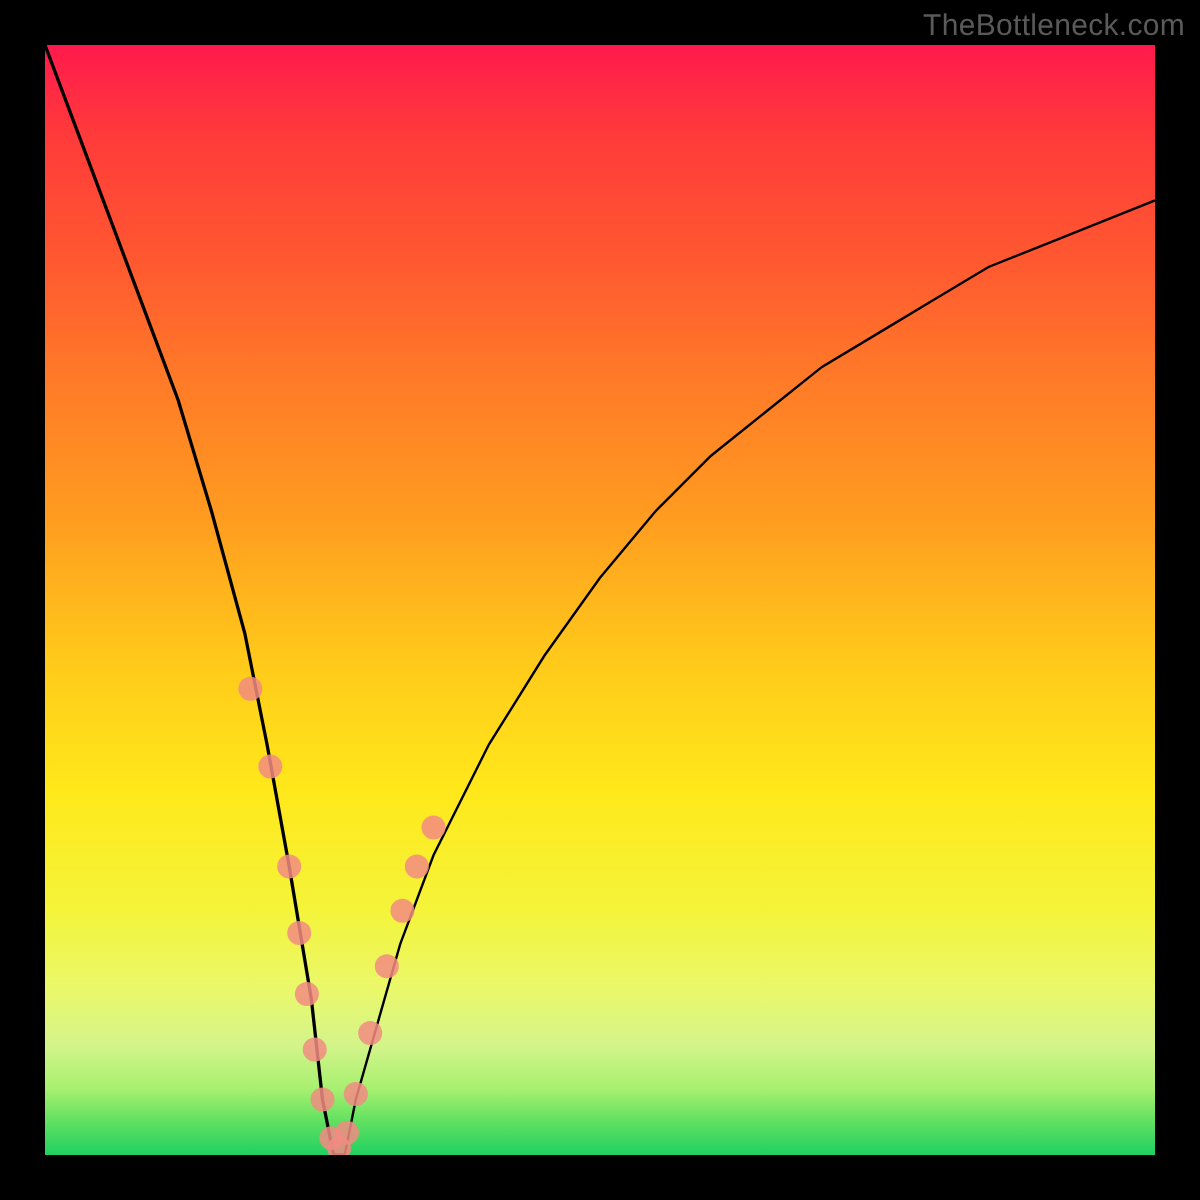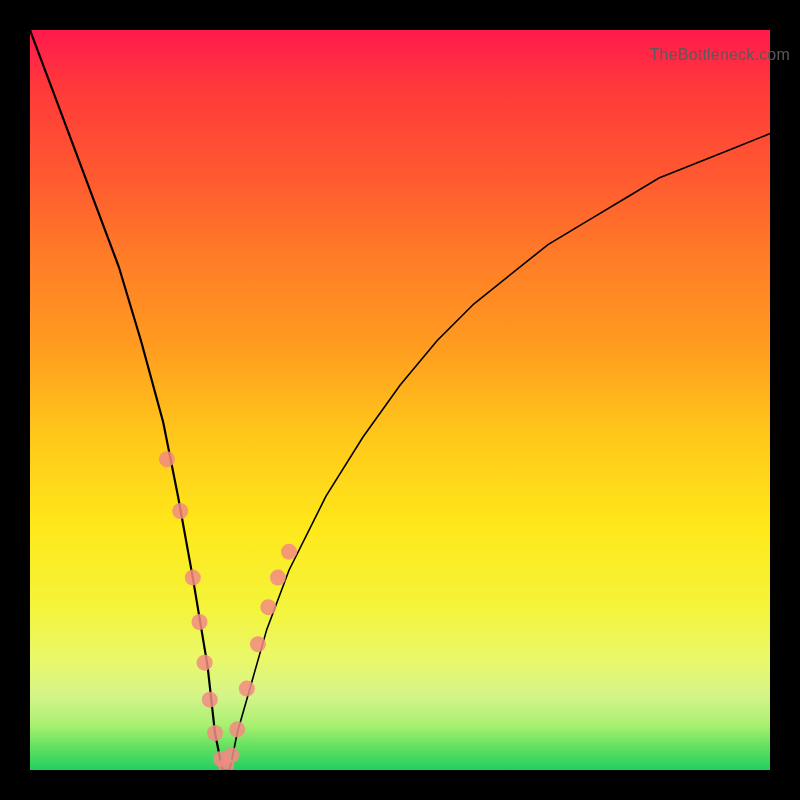--- a/index.html
+++ b/index.html
@@ -42,24 +42,23 @@
       #a8f070 94%,
       #60e060 97%,
       #20d060 100%
     );
   }
   .watermark {
     position: absolute;
     top: 6px;
     right: 10px;
     color: #5a5a5a;
-    font-size: 16px;
+    font-size: 20px;
     letter-spacing: 0.2px;
     user-select: none;
-    margin-top: 40px;
   }
   svg.curve {
     position: absolute;
     inset: 0;
     width: 100%;
     height: 100%;
   }
 </style>
 </head>
 <body>

